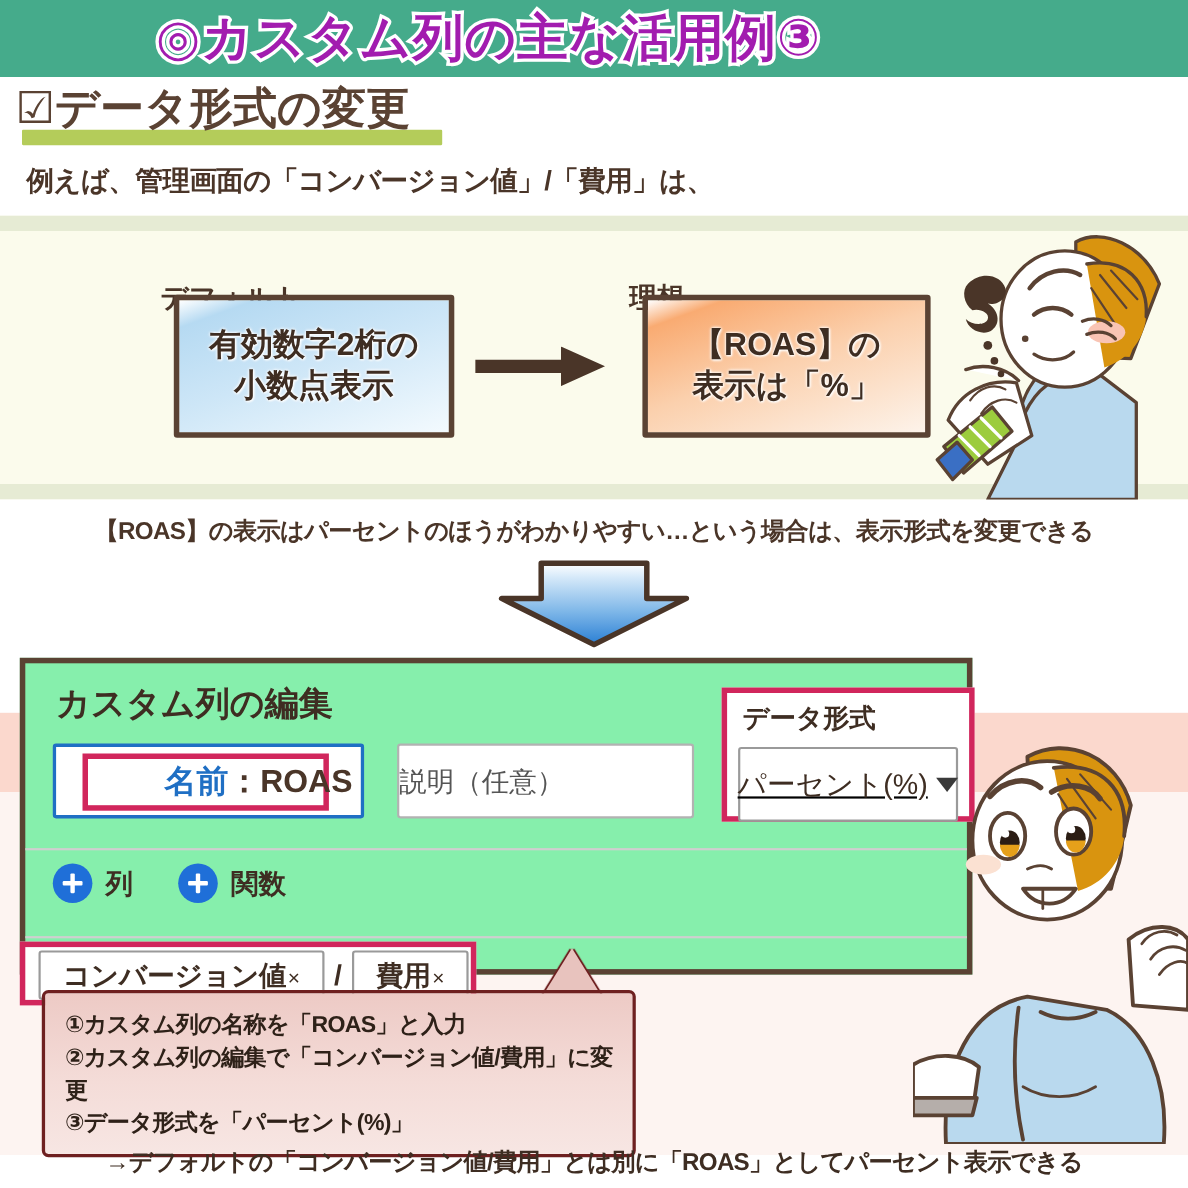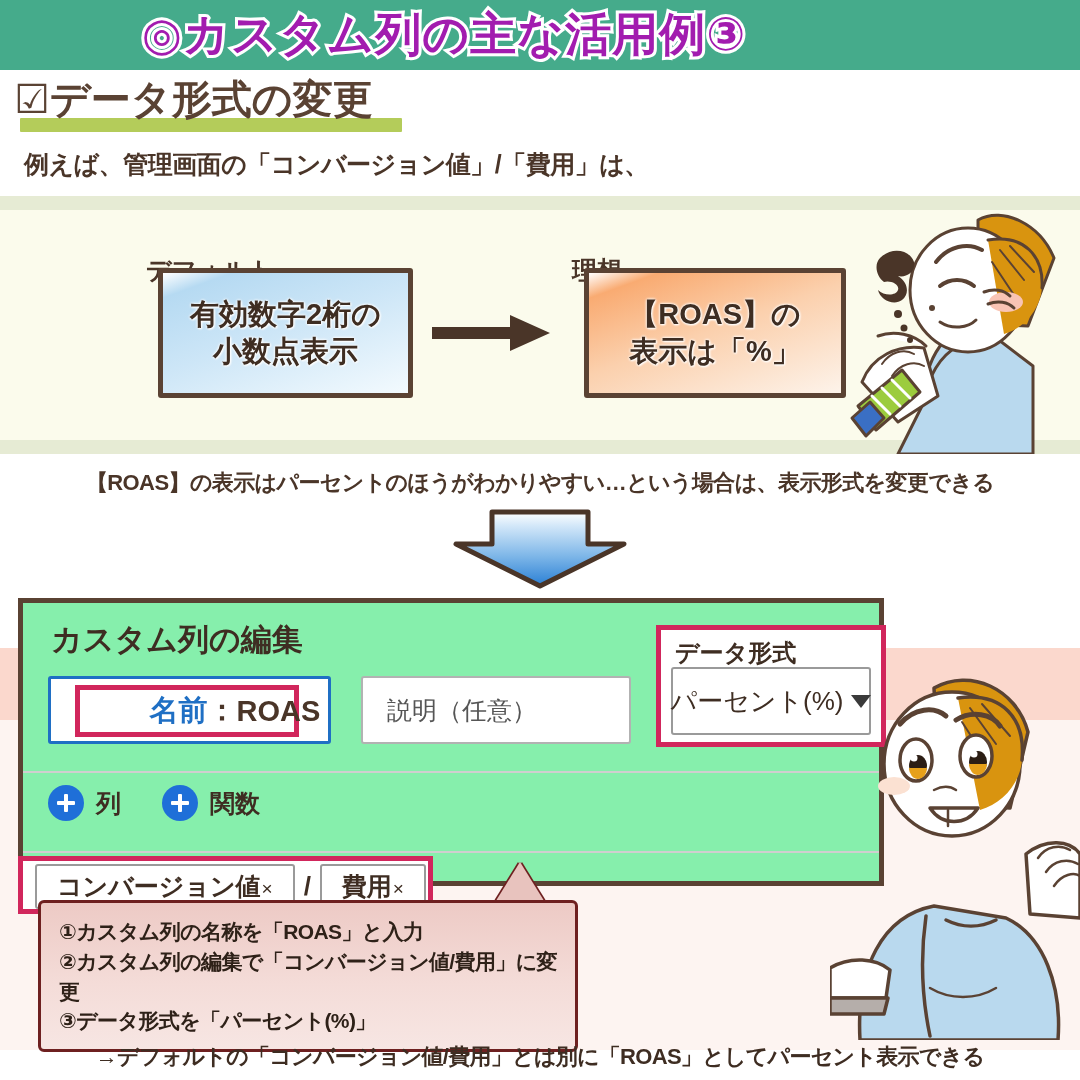--- a/index.html
+++ b/index.html
@@ -131,37 +131,37 @@
     display: flex; align-items: center; justify-content: center;
     font-size: 29px; font-weight: 700; white-space: nowrap; margin-left: 48px;
   }
   .name-key { color: #1f6fc4; }
   .name-val { color: #4a3528; }
 
   
   .desc-field {
     position: absolute; left: 338px; top: 73px; width: 270px; height: 68px;
     border: 2px solid #b2b2b2; border-radius: 3px; background: #fff;
-    display: flex; align-items: center; padding-left: 24px;
+    display: flex; align-items: center; 
   }
   .desc-placeholder { font-size: 25px; color: #555; font-weight: 400; white-space: nowrap; }
 
   
   .fmt-highlight {
     position: absolute; left: 633px; top: 22px; width: 230px; height: 122px;
     border: 5px solid #d1265c; background: #fff;
   }
   .fmt-label {
     position: absolute; left: 652px; top: 34px;
     font-size: 24px; font-weight: 700; color: #3e2d22; white-space: nowrap;
   }
   .fmt-select {
-    position: absolute; left: 648px; top: 64px; width: 200px; height: 68px;
+    position: absolute; left: 648px; top: 76px; width: 200px; height: 68px;
     border: 2px solid #9a9a9a; border-radius: 3px; background: #fff;
-    display: flex; align-items: center; justify-content: center; gap: 8px;
+    display: flex; align-items: center; justify-content: center; gap: 8px; text-decoration: underline;
   }
   .fmt-value { font-size: 26px; font-weight: 400; color: #3e2d22; white-space: nowrap; }
   .caret {
     width: 0; height: 0; border-left: 10px solid transparent;
     border-right: 10px solid transparent; border-top: 13px solid #3a3a3a;
   }
 
   
   .add-group { position: absolute; top: 182px; display: flex; align-items: center; gap: 12px; }
   #add-col { left: 25px; }

